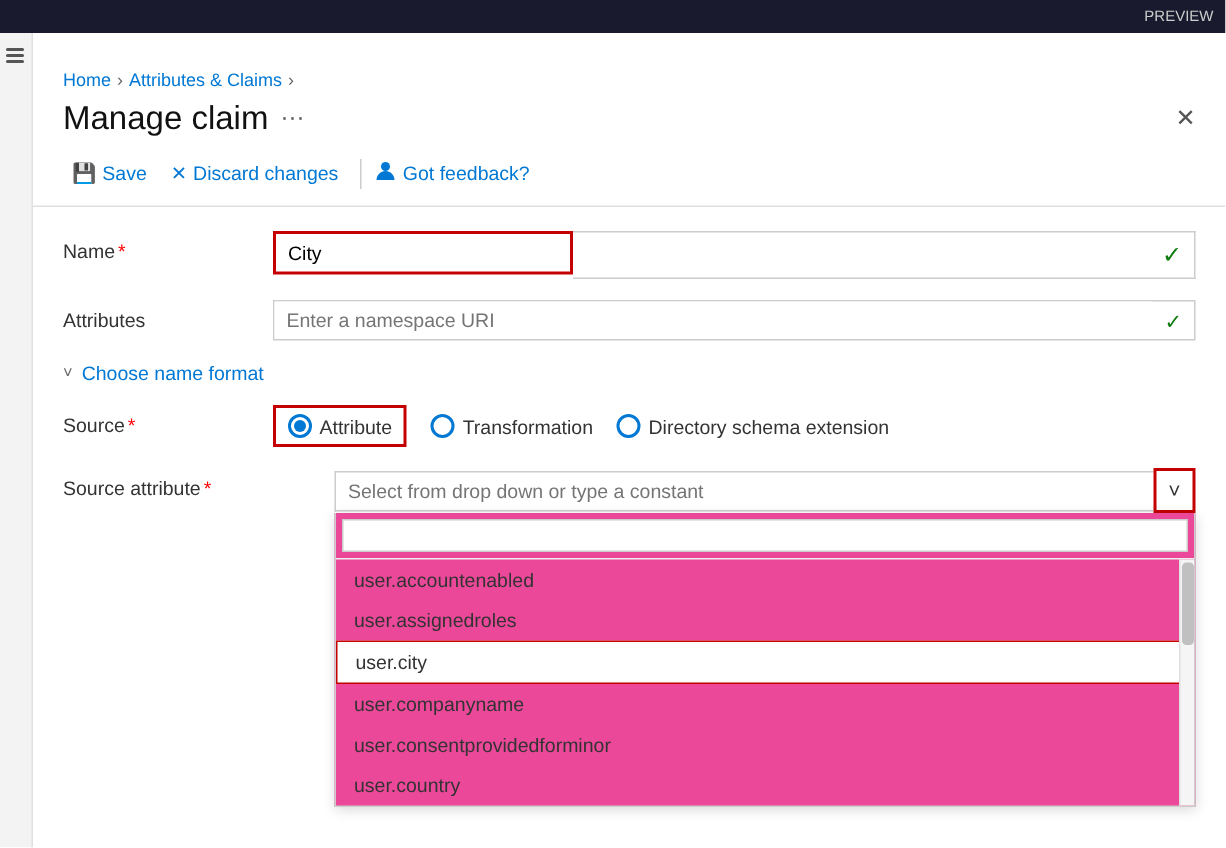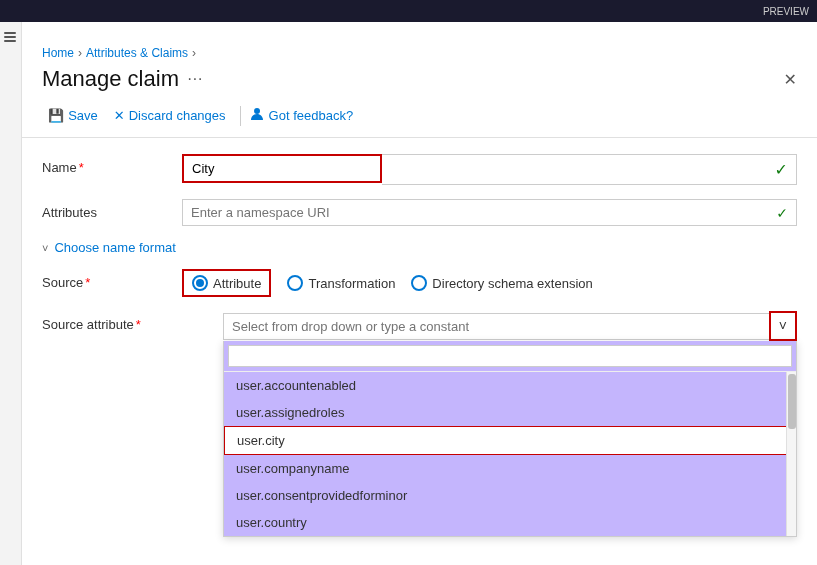--- a/index.html
+++ b/index.html
@@ -283,21 +283,21 @@
       display: flex;
       align-items: center;
     }
 
     
     .dropdown-panel {
       position: absolute;
       top: 100%;
       left: 0;
       right: 0;
-      background: #c4b5fd;
+      background: #ec4899;
       border: 1px solid #ccc;
       border-top: none;
       z-index: 100;
       box-shadow: 0 2px 8px rgba(0,0,0,0.15);
     }
     .dropdown-search {
       padding: 4px;
       border-bottom: 1px solid #eee;
     }
     .dropdown-search input {

